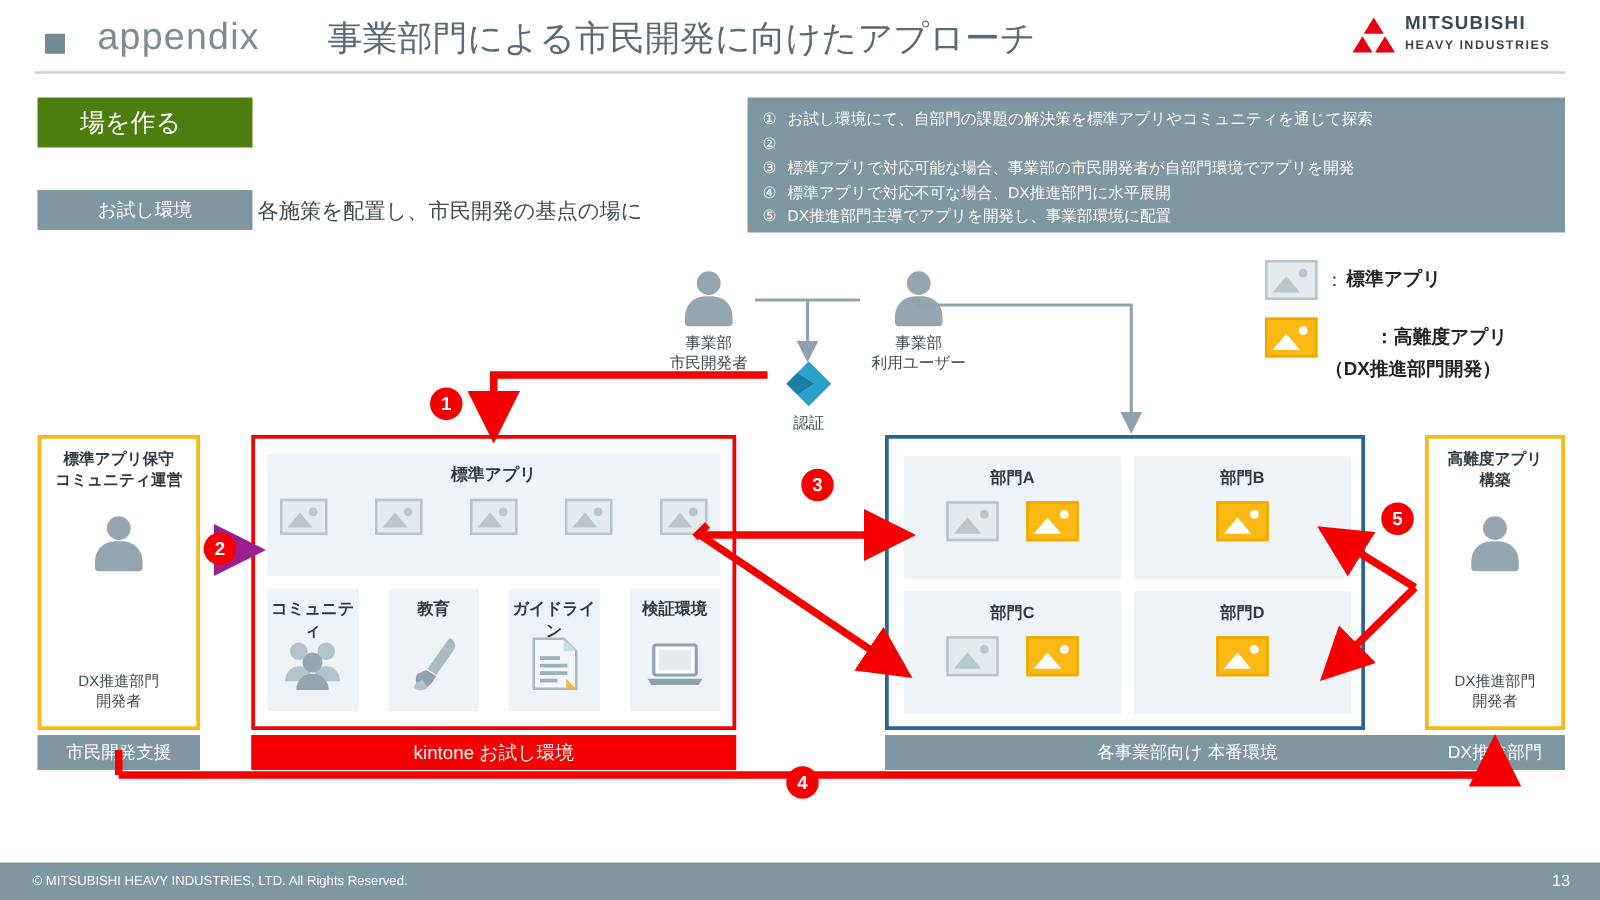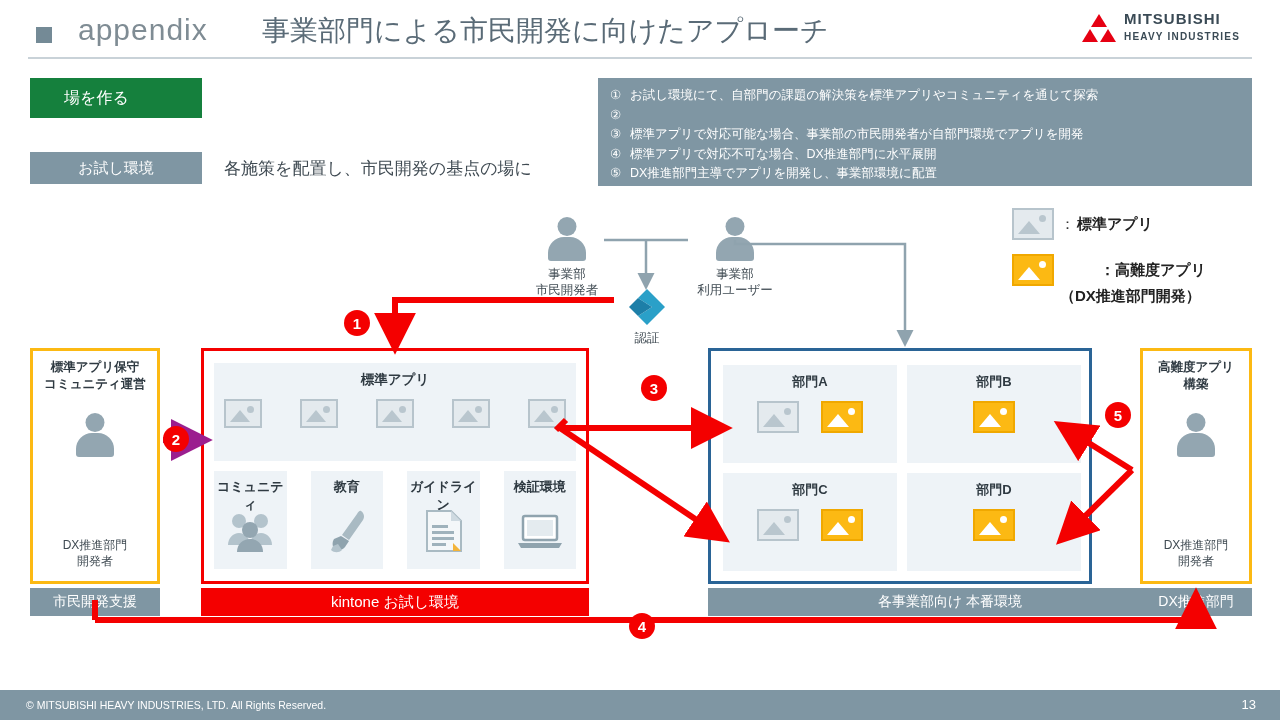--- a/index.html
+++ b/index.html
@@ -41,30 +41,30 @@
   .logo-text {
     position: absolute; left: 42px; top: 1px;
     font-size: 15px; font-weight: bold; color: #3a4a55; line-height: 15px;
     letter-spacing: 1px;
   }
   .logo-text .sub { font-size: 10px; font-weight: bold; letter-spacing: 1.2px; display:block; margin-top:3px;}
 
   
   .band-left-1 {
     position: absolute; left: 30px; top: 78px; width: 172px; height: 40px;
-    background: #15803d; color: #fff; font-size: 16px;
+    background: #4d7c0f; color: #fff; font-size: 20px;
     display: flex; align-items: center; padding-left: 34px;
   }
   .band-left-2 {
     position: absolute; left: 30px; top: 152px; width: 172px; height: 32px;
     background: #7f96a3; color: #fff; font-size: 15px;
     display: flex; align-items: center; justify-content: center;
   }
   .band-left-2-txt {
-    position: absolute; left: 224px; top: 152px; width: 330px; height: 32px;
+    position: absolute; left: 206px; top: 152px; width: 330px; height: 32px;
     font-size: 17px; color: #3f4a52; display: flex; align-items: center;
   }
   .band-right {
     position: absolute; left: 598px; top: 78px; width: 654px; height: 108px;
     background: #7f96a3; color: #ffffff; padding: 8px 10px 8px 12px;
   }
   .band-right .li {
     font-size: 12.5px; line-height: 19.5px; white-space: nowrap;
     display: flex; align-items: flex-start;
   }

